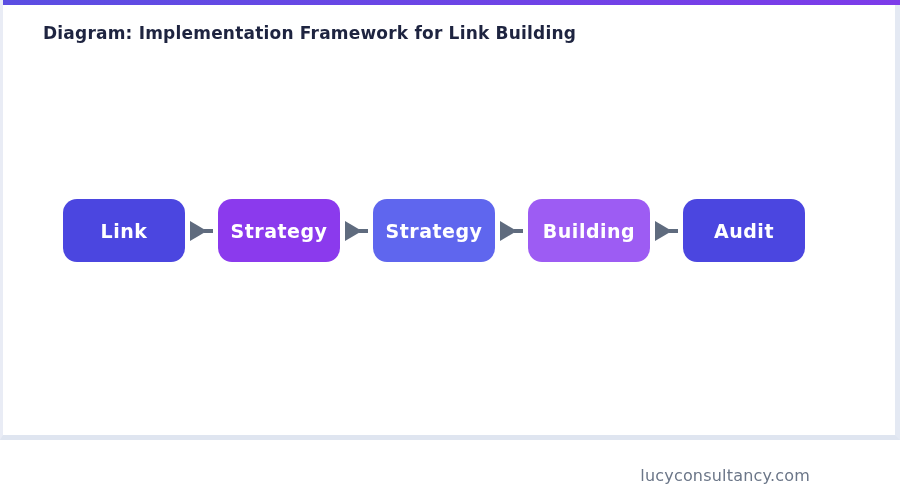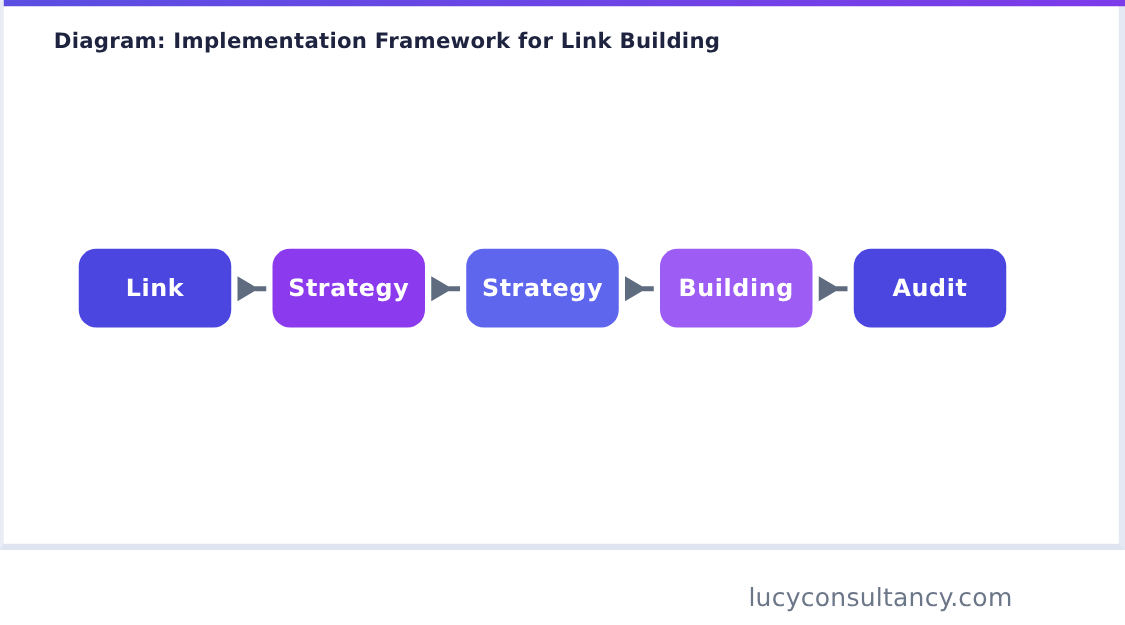--- a/index.html
+++ b/index.html
@@ -67,21 +67,21 @@
     width: 33px;
     display: flex;
     align-items: center;
     justify-content: center;
     flex: 0 0 auto;
   }
   .footer {
     position: absolute;
     top: 466px;
     right: 85px;
-    font-size: 20px;
+    font-size: 16px;
     color: #6b7688;
     letter-spacing: 0.2px;
   }
 </style>
 </head>
 <body>
 
 <div class="page">
   <div class="topbar" style="background: linear-gradient(90deg, rgb(91, 78, 226) 0%, rgb(125, 59, 233) 100%);"></div>
   <h1 class="title" style="color: rgb(30, 36, 64);">Diagram: Implementation Framework for Link Building</h1>

